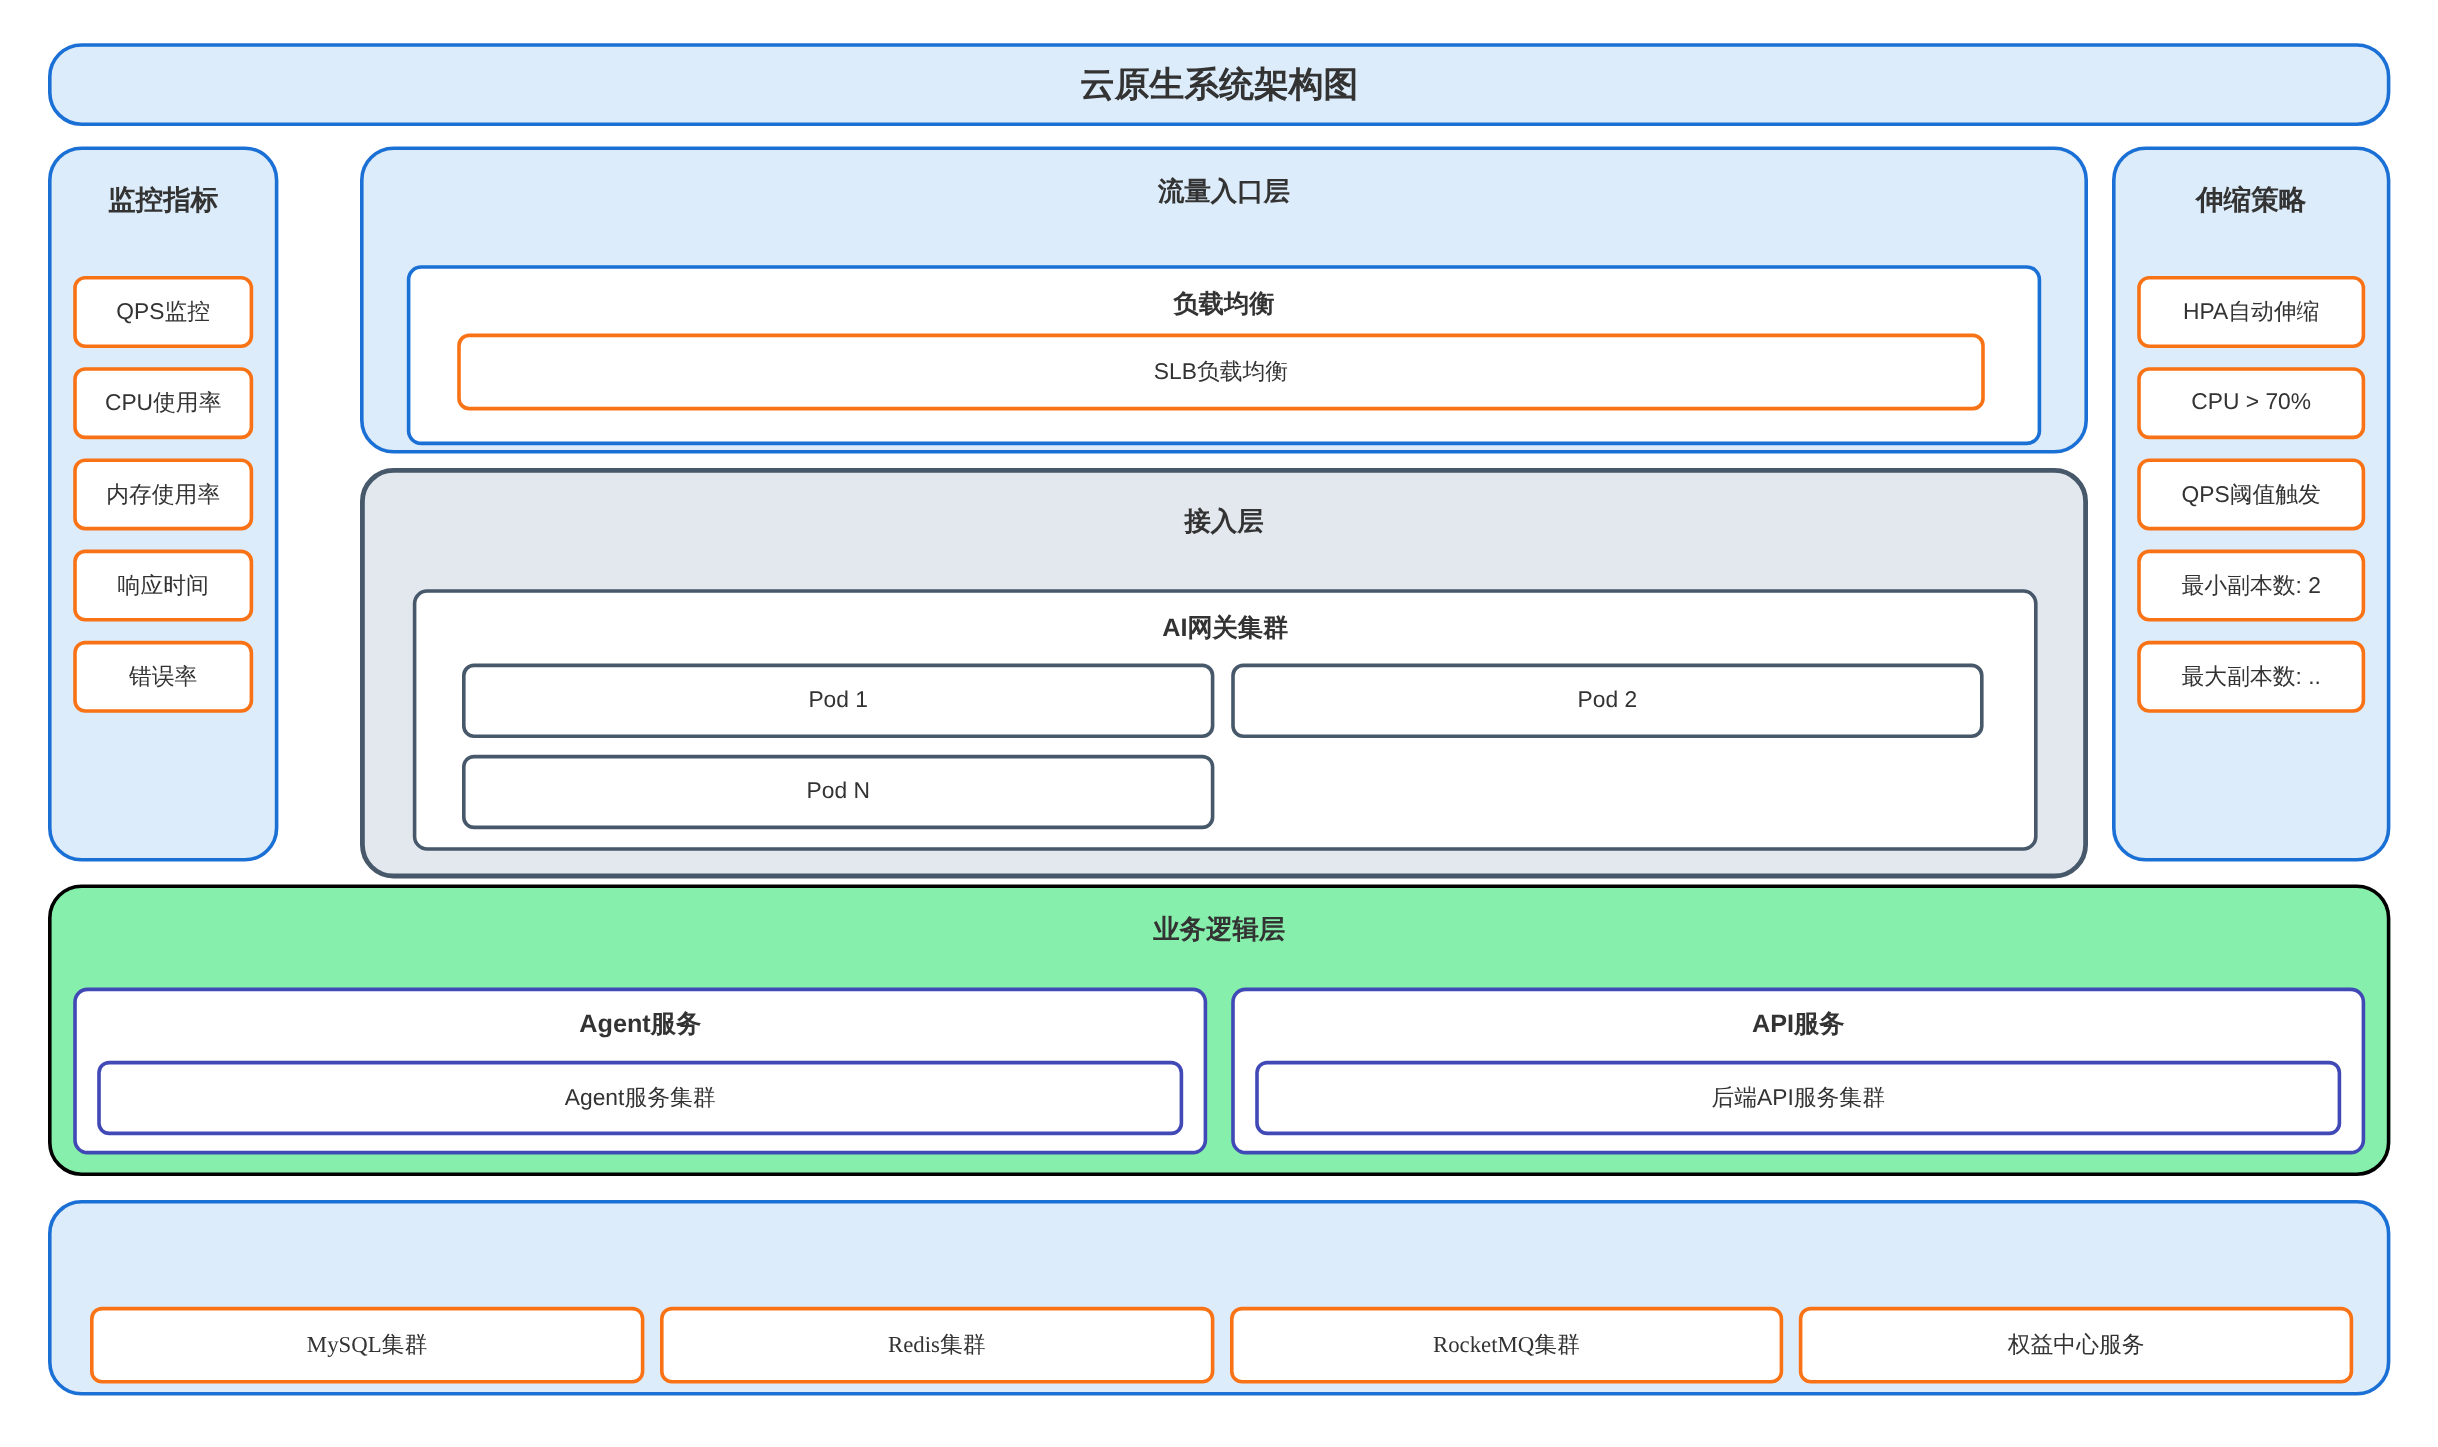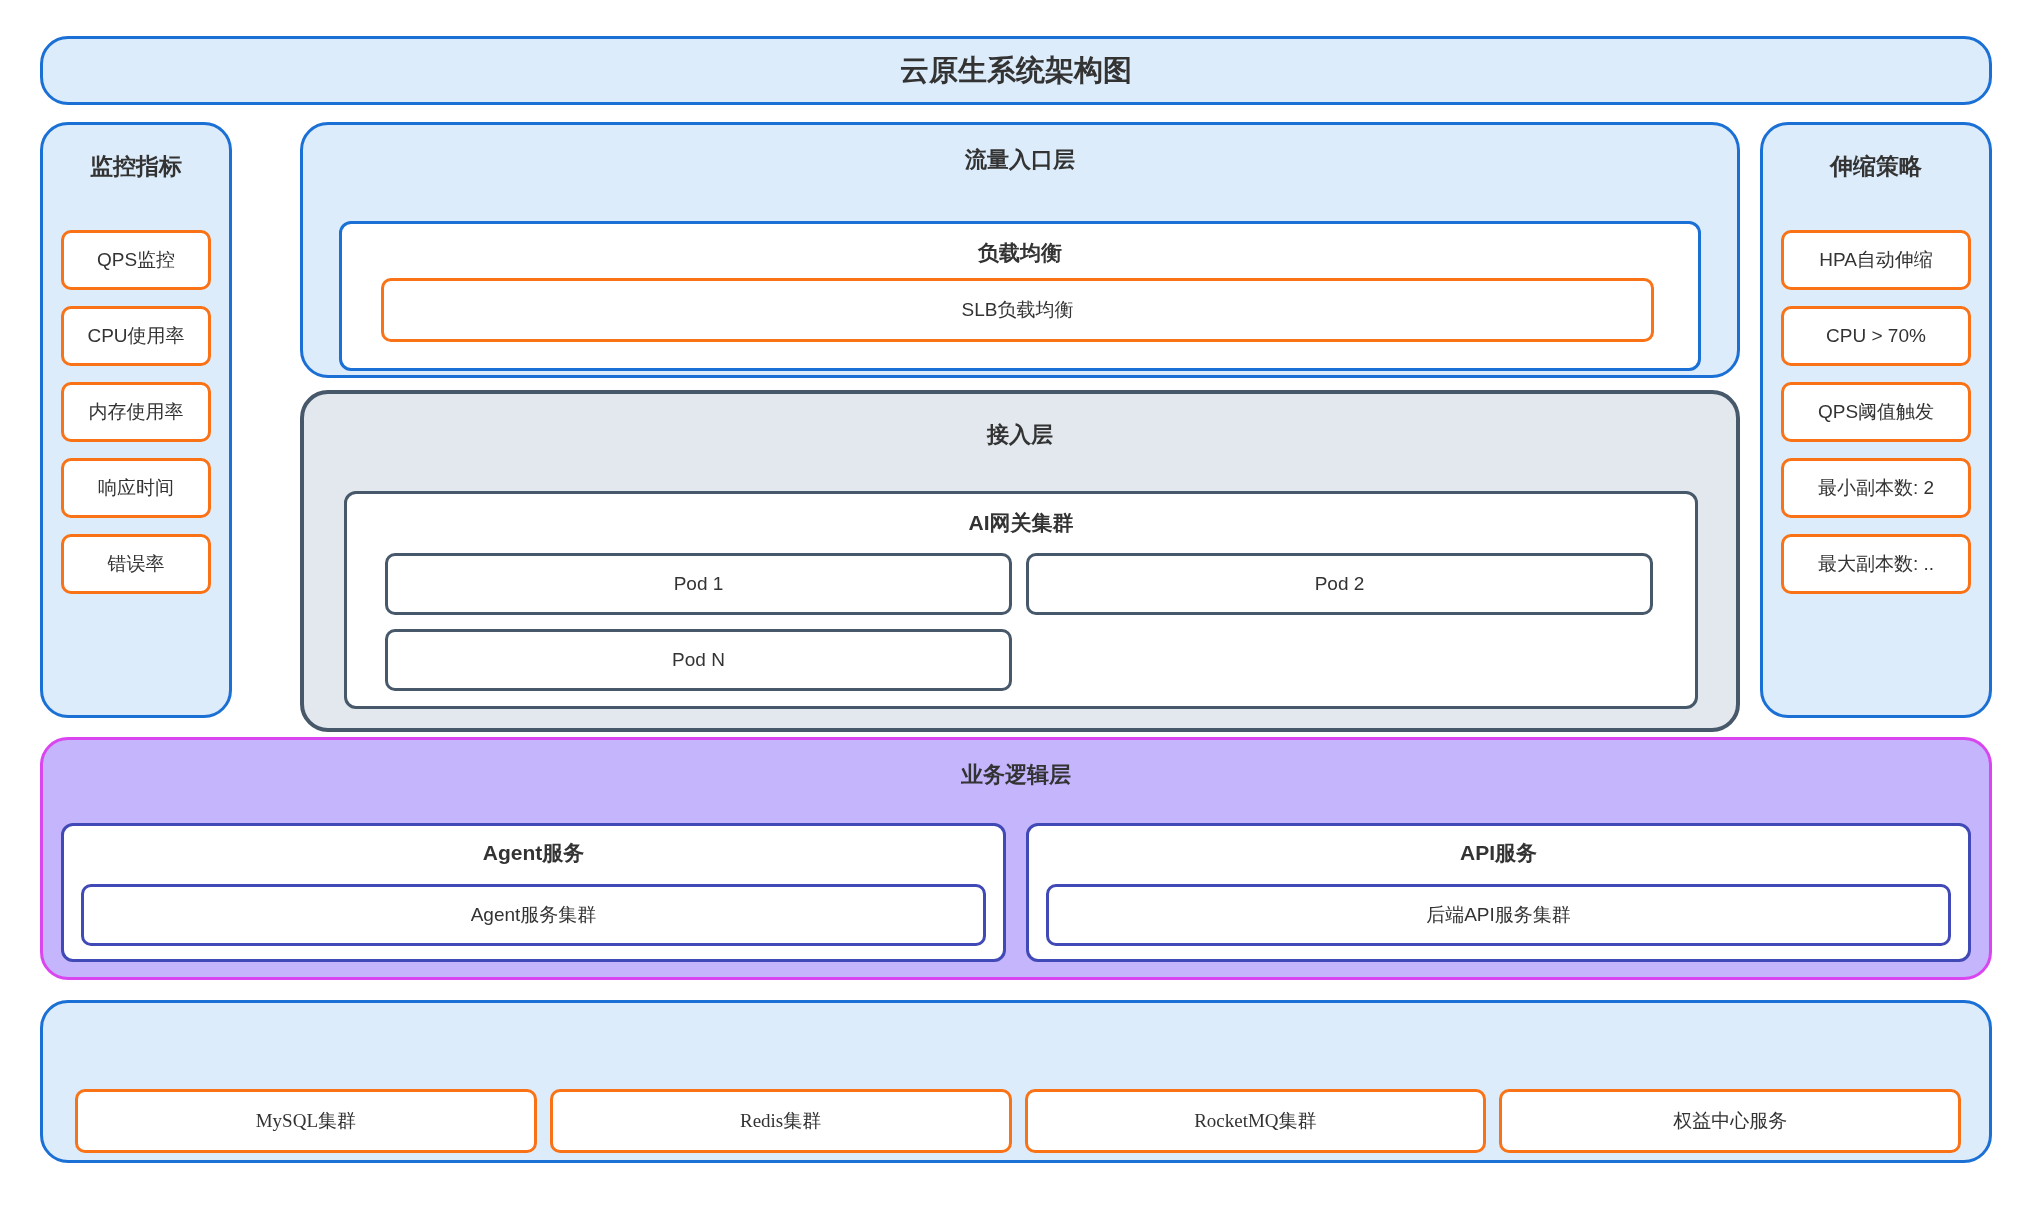--- a/index.html
+++ b/index.html
@@ -3,21 +3,21 @@
 <meta charset="utf-8">
 <style>
   html,body { margin:0; padding:0; background:#ffffff; }
   .canvas {
     position:relative; width:2032px; height:1206px; background:#ffffff;
     font-family:"Liberation Sans","DejaVu Sans",sans-serif; color:#333333;
   }
   .panel { position:absolute; box-sizing:border-box; border-radius:28px; }
   .blue-panel   { background:#ddecfa; border:3px solid #1b70d6; }
   .slate-panel  { background:#e3e8ee; border:4px solid #46586a; }
-  .indigo-panel { background:#c4b5fd; border:3px solid #d946ef; }
+  .indigo-panel { background:#86efac; border:3px solid #000000; }
 
   .section-title { text-align:center; font-weight:bold; font-size:22px; }
   .box-title { text-align:center; font-weight:bold; font-size:21px; }
 
   .node {
     background:#ffffff; border-radius:10px; box-sizing:border-box;
     display:flex; align-items:center; justify-content:center; font-size:19px;
   }
   .blue-node   { border:3px solid #f97316; }
   .slate-node  { border:3px solid #46586a; }

